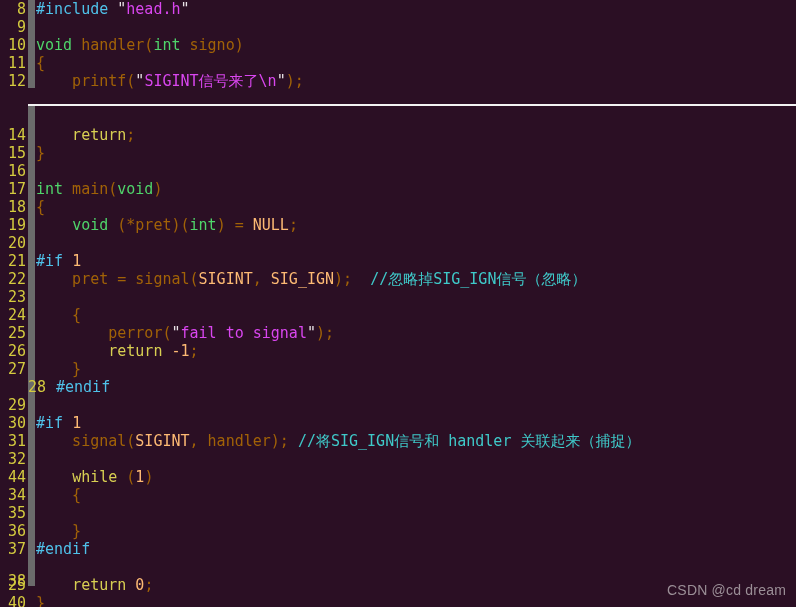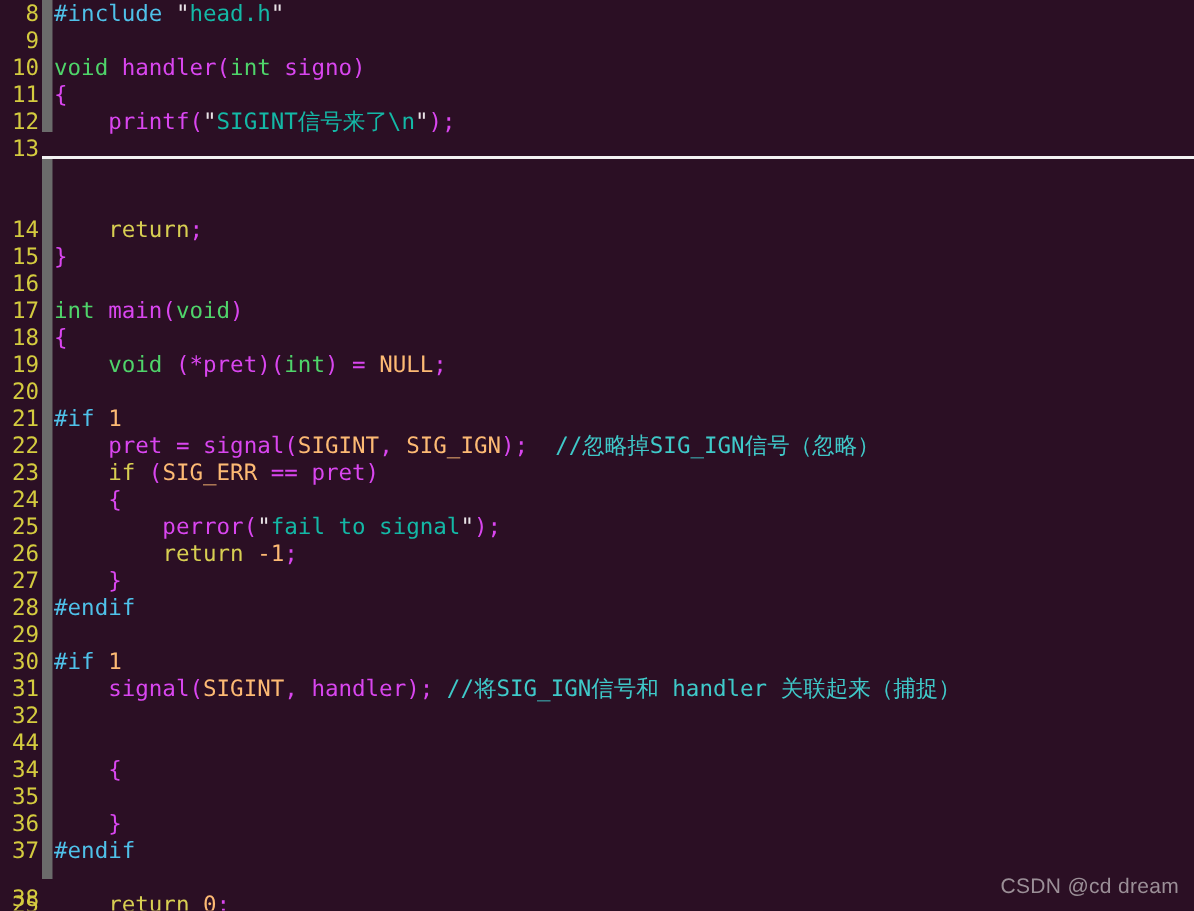--- a/index.html
+++ b/index.html
@@ -70,23 +70,23 @@
     line-height: 18px;
     font-size: 15px;
     color: #e8e2e6;
   }
 
   
   .t-pre   { color: #4fc1e9; }   
   .t-type  { color: #4fd46a; }   
   .t-kw    { color: #d8cf52; }   
   .t-const { color: #fdba74; }   
-  .t-str   { color: #14b8a6; text-align: center; }
+  .t-str   { color: #d946ef; text-align: center; }
   .t-quote { color: #e8e2e6; }
-  .t-plain { color: #d946ef; }
+  .t-plain { color: #a16207; }
   .t-cmt   { color: #3fc9c9; }   
   .t-cjk   { font-family: Liberation Mono, monospace; }
 
   
   .watermark {
     position: absolute;
     right: 10px;
     bottom: 9px;
     color: #9b8f97;
     font-size: 14px;
@@ -108,41 +108,40 @@
   <div id="cursor-rule-host">
       <div class="cursorline-rule" style="top: 104px;"></div>
     </div>
 
   <div class="rows" id="rows">
       <div class="row" style="top: 0px;"><span class="lnum">8</span><span class="code"><span class="t-pre">#include</span> <span class="t-quote">"</span><span class="t-str">head.h</span><span class="t-quote">"</span></span></div>
       <div class="row" style="top: 0px;"><span class="lnum">9</span><span class="code"></span></div>
       <div class="row" style="top: 0px;"><span class="lnum">10</span><span class="code"><span class="t-type">void</span> <span class="t-plain">handler(</span><span class="t-type">int</span><span class="t-plain"> signo)</span></span></div>
       <div class="row" style="top: 0px;"><span class="lnum">11</span><span class="code"><span class="t-plain">{</span></span></div>
       <div class="row" style="top: 0px;"><span class="lnum">12</span><span class="code"><span class="t-plain">    printf(</span><span class="t-quote">"</span><span class="t-str">SIGINT</span><span class="t-str t-cjk">信号来了</span><span class="t-str">\n</span><span class="t-quote">"</span><span class="t-plain">);</span></span></div>
-      <div class="row" style="top: 0px;"><span class="lnum">13</span><span class="code"></span></div>
       <div class="row" style="top: 0px; margin-top: 36px;"><span class="lnum">14</span><span class="code"><span class="t-kw">    return</span><span class="t-plain">;</span></span></div>
       <div class="row" style="top: 0px;"><span class="lnum">15</span><span class="code"><span class="t-plain">}</span></span></div>
       <div class="row" style="top: 0px;"><span class="lnum">16</span><span class="code"></span></div>
       <div class="row" style="top: 0px;"><span class="lnum">17</span><span class="code"><span class="t-type">int</span><span class="t-plain"> main(</span><span class="t-type">void</span><span class="t-plain">)</span></span></div>
       <div class="row" style="top: 0px;"><span class="lnum">18</span><span class="code"><span class="t-plain">{</span></span></div>
       <div class="row" style="top: 0px;"><span class="lnum">19</span><span class="code"><span class="t-plain">    </span><span class="t-type">void</span><span class="t-plain"> (*pret)(</span><span class="t-type">int</span><span class="t-plain">) = </span><span class="t-const">NULL</span><span class="t-plain">;</span></span></div>
       <div class="row" style="top: 0px;"><span class="lnum">20</span><span class="code"></span></div>
       <div class="row" style="top: 0px;"><span class="lnum">21</span><span class="code"><span class="t-pre">#if</span> <span class="t-const">1</span></span></div>
       <div class="row" style="top: 0px;"><span class="lnum">22</span><span class="code"><span class="t-plain">    pret = signal(</span><span class="t-const">SIGINT</span><span class="t-plain">, </span><span class="t-const">SIG_IGN</span><span class="t-plain">);  </span><span class="t-cmt">//</span><span class="t-cmt t-cjk">忽略掉</span><span class="t-cmt">SIG_IGN</span><span class="t-cmt t-cjk">信号（忽略）</span></span></div>
-      <div class="row" style="top: 0px;"><span class="lnum">23</span><span class="code"><span class="t-plain">    </span><span class="t-kw">if</span><span class="t-plain"> (</span><span class="t-const">SIG_ERR</span><span class="t-plain"> == pret)</span></span></div>
+      <div class="row" style="top: 0px;"><span class="lnum">23</span></div>
       <div class="row" style="top: 0px;"><span class="lnum">24</span><span class="code"><span class="t-plain">    {</span></span></div>
       <div class="row" style="top: 0px;"><span class="lnum">25</span><span class="code"><span class="t-plain">        perror(</span><span class="t-quote">"</span><span class="t-str">fail to signal</span><span class="t-quote">"</span><span class="t-plain">);</span></span></div>
       <div class="row" style="top: 0px;"><span class="lnum">26</span><span class="code"><span class="t-plain">        </span><span class="t-kw">return</span><span class="t-plain"> </span><span class="t-const">-1</span><span class="t-plain">;</span></span></div>
       <div class="row" style="top: 0px;"><span class="lnum">27</span><span class="code"><span class="t-plain">    }</span></span></div>
-      <div class="row" style="top: 0px;"><span class="lnum">28</span><span class="code"><span class="t-pre">#endif</span></span></div>
+      <div class="row" style="top: 0px; margin-left: 20px;"><span class="lnum">28</span><span class="code"><span class="t-pre">#endif</span></span></div>
       <div class="row" style="top: 0px;"><span class="lnum">29</span><span class="code"></span></div>
       <div class="row" style="top: 0px; padding-left: 24px;"><span class="lnum">30</span><span class="code"><span class="t-pre">#if</span> <span class="t-const">1</span></span></div>
       <div class="row" style="top: 0px;"><span class="lnum">31</span><span class="code"><span class="t-plain">    signal(</span><span class="t-const">SIGINT</span><span class="t-plain">, handler); </span><span class="t-cmt">//</span><span class="t-cmt t-cjk">将</span><span class="t-cmt">SIG_IGN</span><span class="t-cmt t-cjk">信号和</span><span class="t-cmt"> handler </span><span class="t-cmt t-cjk">关联起来（捕捉）</span></span></div>
       <div class="row" style="top: 0px;"><span class="lnum">32</span><span class="code"></span></div>
-      <div class="row" style="top: 0px;"><span class="lnum">44</span></div>
+      <div class="row" style="top: 0px;"><span class="lnum">44</span><span class="code"><span class="t-plain">    </span><span class="t-kw">while</span><span class="t-plain"> (</span><span class="t-const">1</span><span class="t-plain">)</span></span></div>
       <div class="row" style="top: 0px;"><span class="lnum">34</span><span class="code"><span class="t-plain">    {</span></span></div>
       <div class="row" style="top: 0px;"><span class="lnum">35</span><span class="code"></span></div>
       <div class="row" style="top: 0px;"><span class="lnum">36</span><span class="code"><span class="t-plain">    }</span></span></div>
       <div class="row" style="top: 0px;"><span class="lnum">37</span><span class="code"><span class="t-pre">#endif</span></span></div>
       <div class="row" style="top: 14px;"><span class="lnum">38</span><span class="code"></span></div>
       <div class="row" style="top: 0px;"><span class="lnum">25</span><span class="code"><span class="t-plain">    </span><span class="t-kw">return</span><span class="t-plain"> </span><span class="t-const">0</span><span class="t-plain">;</span></span></div>
       <div class="row" style="top: 0px;"><span class="lnum">40</span><span class="code"><span class="t-plain">}</span></span></div>
       <div class="row" style="top: 0px;"><span class="lnum">41</span><span class="code"></span></div>
     </div>
 

